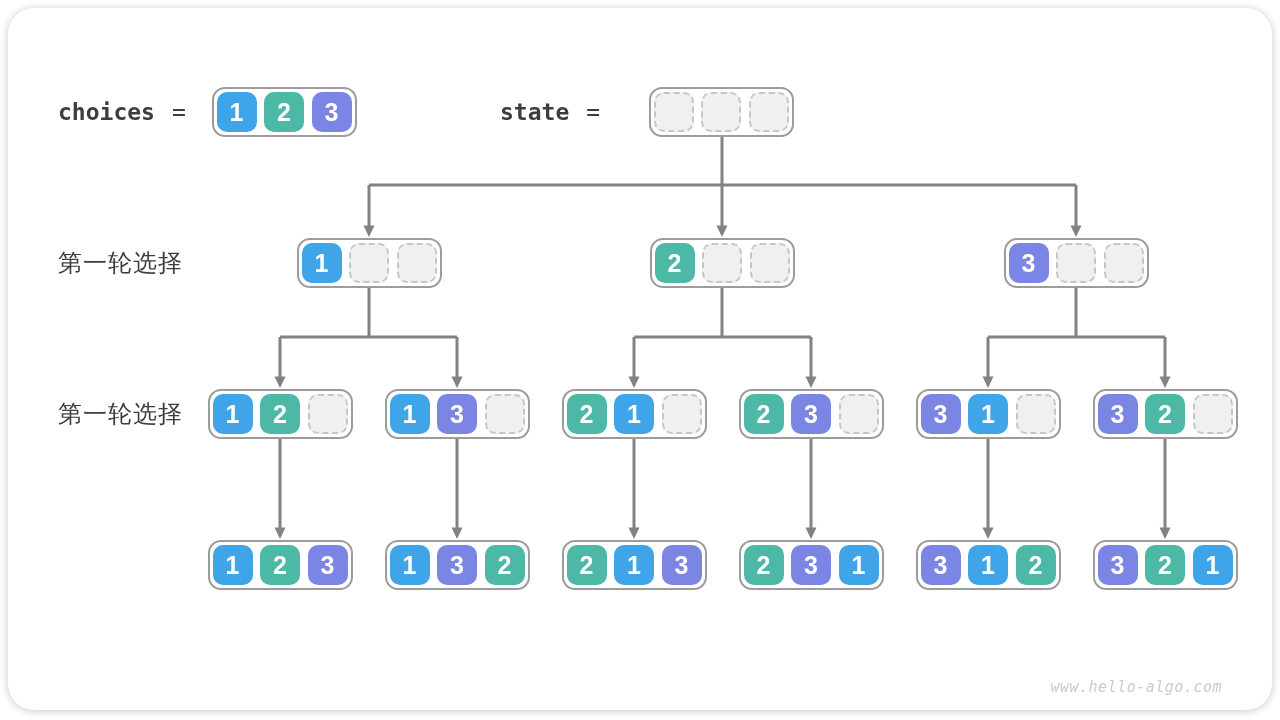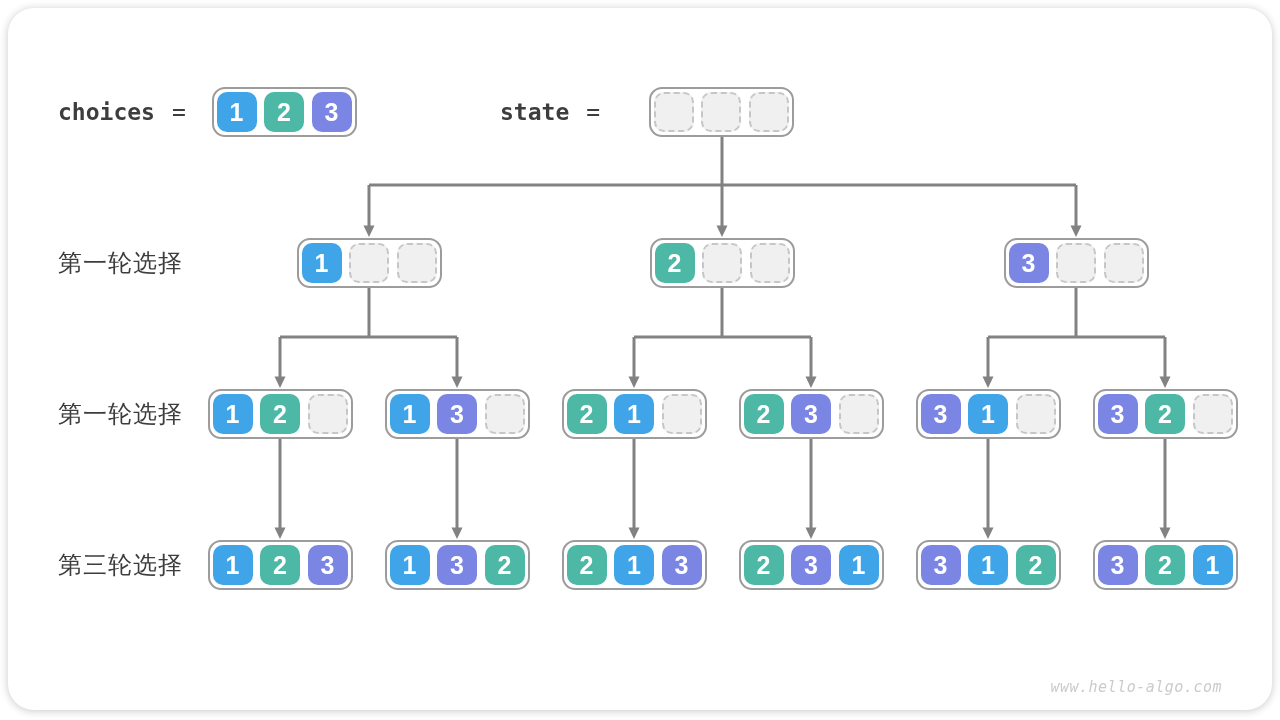--- a/index.html
+++ b/index.html
@@ -74,21 +74,20 @@
     <span class="eq">=</span>
   </div>
 
   <div class="code-label" style="left:500px">
     <span class="name">state</span>
     <span class="eq">=</span>
   </div>
 
   <div class="row-label" style="top:238px">第一轮选择</div>
   <div class="row-label" style="top:389px">第一轮选择</div>
-  <div class="row-label" style="top:540px">第三轮选择</div>
 
   <div id="node-layer">
       <div class="node" style="left: 211.5px; top: 87px;">
         <div class="cell v1">1</div>
         <div class="cell v2">2</div>
         <div class="cell v3">3</div>
       </div>
       <div class="node" style="left: 648.5px; top: 87px;">
         <div class="cell empty"></div>
         <div class="cell empty"></div>

